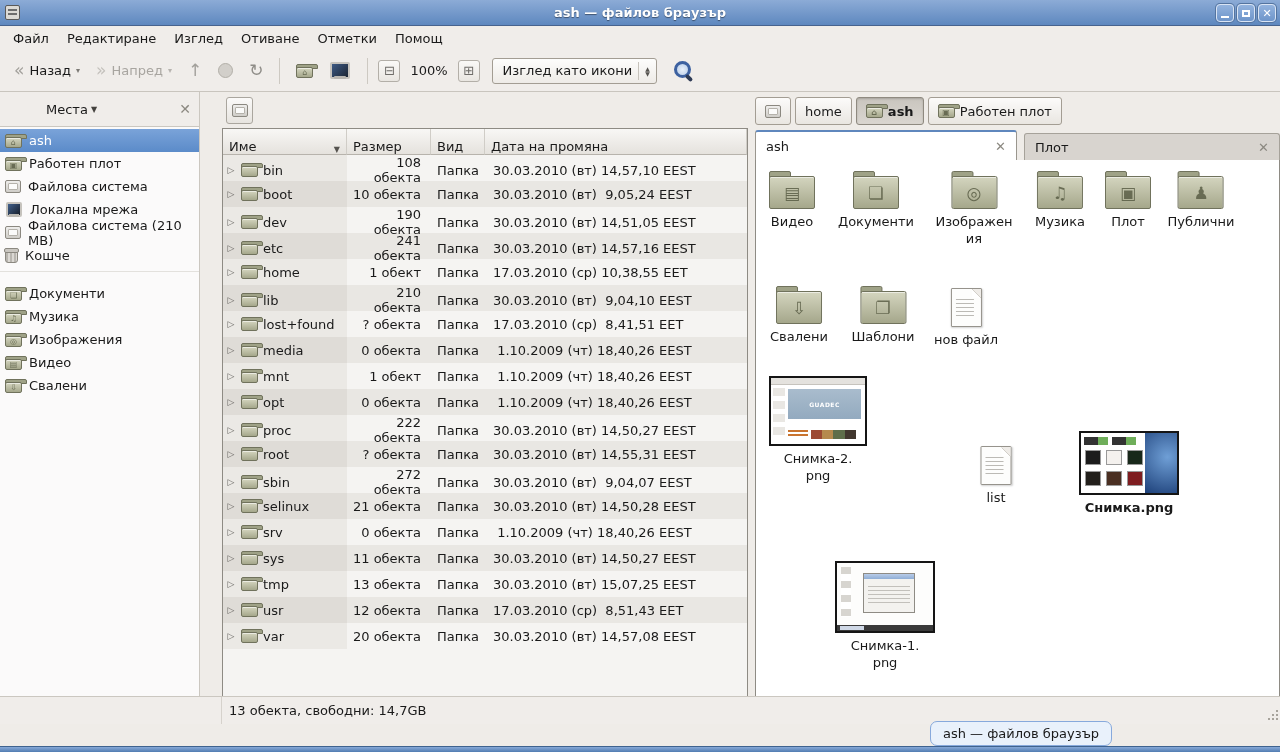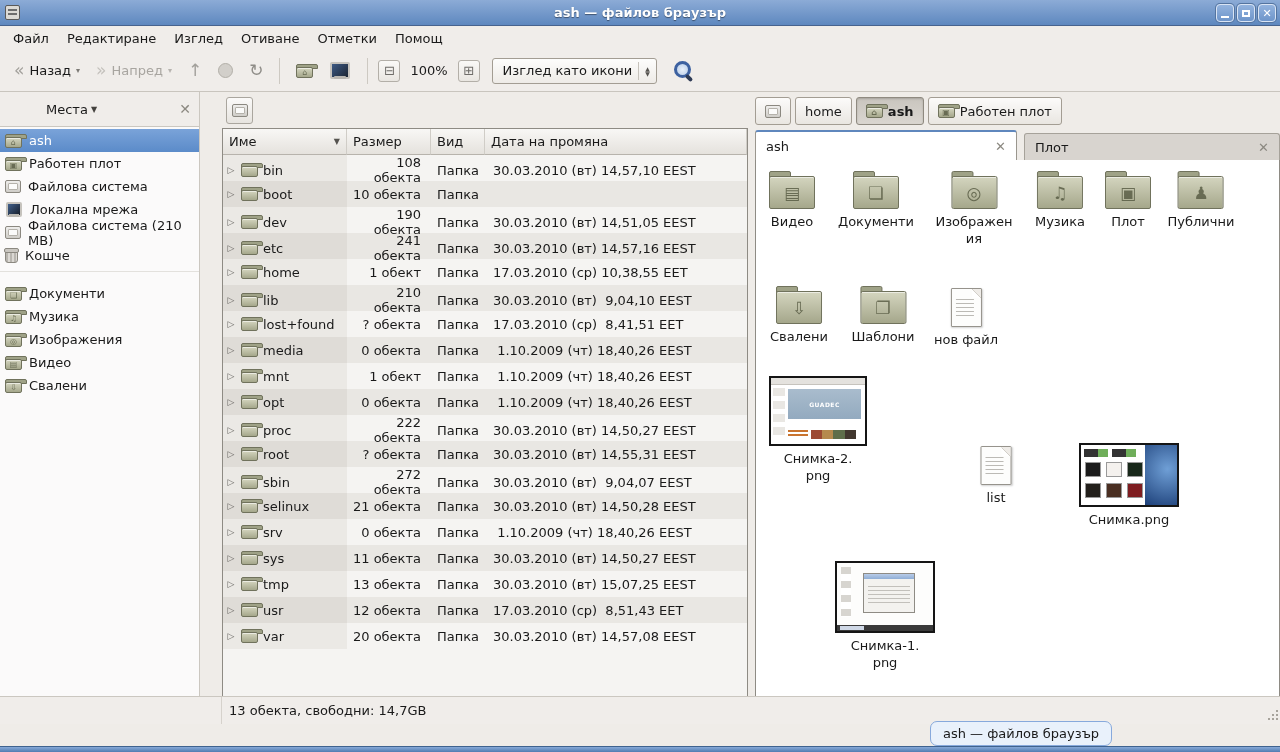--- a/index.html
+++ b/index.html
@@ -90,21 +90,21 @@
   .srow { display:flex; align-items:center; gap:7px; height:23px; padding-left:5px; }
   .srow.sel { background:linear-gradient(#7aa3d9,#5b8bc9); color:#fff; }
   .sgap { height:9px; border-top:1px solid #e3e1dd; margin-top:4px; margin-bottom:2px; }
 
   
   #midpane { position:absolute; left:222px; top:92px; width:526px; height:626px; background:#efece8; }
   #root-btn { position:absolute; left:4px; top:5px; width:27px; height:27px; border:1px solid #aaa69e; border-radius:3px;
     background:linear-gradient(#fbfaf9,#e7e4df); display:flex; align-items:center; justify-content:center; }
   #listbox { position:absolute; left:0; top:36px; right:0; bottom:0; border:1px solid #8e8b84; background:#f5f4f2; overflow:hidden; }
   .fhead { display:grid; grid-template-columns:124px 84px 54px 1fr; height:26px; }
-  .fhead .hcell { display:flex; align-items:center; padding:0 6px; background:linear-gradient(#f8f7f5,#e5e2dd);
+  .fhead .hcell { display:flex; align-items:flex-end; padding:0 6px; background:linear-gradient(#f8f7f5,#e5e2dd);
     border-right:1px solid #d0cdc7; border-bottom:1px solid #b7b3ac; }
   .fhead .hcell .sort { margin-left:auto; font-size:8px; color:#55534f; }
   .frow { display:grid; grid-template-columns:124px 84px 54px 1fr; height:26px; align-items:center; }
   .frow.odd  { background:#f5f4f2; } .frow.odd  .c-name { background:#ebe9e5; }
   .frow.even { background:#e9e7e3; } .frow.even .c-name { background:#dfdcd7; }
   .c-name { display:flex; align-items:center; gap:5px; height:100%; padding-left:3px; }
   .expander { font-size:9px; color:#6b6965; width:10px; text-align:center; }
   .c-size { text-align:right; padding-right:10px; }
   .c-type { padding-left:6px; }
   .c-date { padding-left:8px; white-space:pre; }
@@ -363,20 +363,21 @@
               <span class="expander">▷</span>
               <span class="mi fold">
                 <span class="tab"></span>
                 <span class="body"></span>
                 <span class="g"></span>
               </span>
               <span>boot</span>
             </span>
             <span class="c-size">10 обекта</span>
             <span class="c-type">Папка</span>
+            <span class="c-date">30.03.2010 (вт)  9,05,24 EEST</span>
           </div>
           <div class="frow odd">
             <span class="c-name">
               <span class="expander">▷</span>
               <span class="mi fold">
                 <span class="tab"></span>
                 <span class="body"></span>
                 <span class="g"></span>
               </span>
               <span>dev</span>
@@ -724,21 +725,21 @@
             <div class="banner">GUADEC</div>
             <div class="strip"></div>
             <div class="txt"></div>
           </div>
           <div class="ivlabel">Снимка-2.<br>png</div>
         </div>
         <div class="ivitem" style="left: 233px; top: 286px; padding-left: 14px;">
           <span class="file-pg iv-file"></span>
           <div class="ivlabel">list</div>
         </div>
-        <div class="ivitem" style="left: 373px; top: 283px;">
+        <div class="ivitem" style="left: 373px; top: 271px; font-weight: bold;">
           <div class="thumb th-store">
             <div class="side"></div>
             <div class="logo"></div>
             <div class="shirt s1"></div>
             <div class="shirt s2"></div>
             <div class="shirt s3"></div>
             <div class="shirt s4"></div>
             <div class="shirt s5"></div>
             <div class="shirt s6"></div>
           </div>

